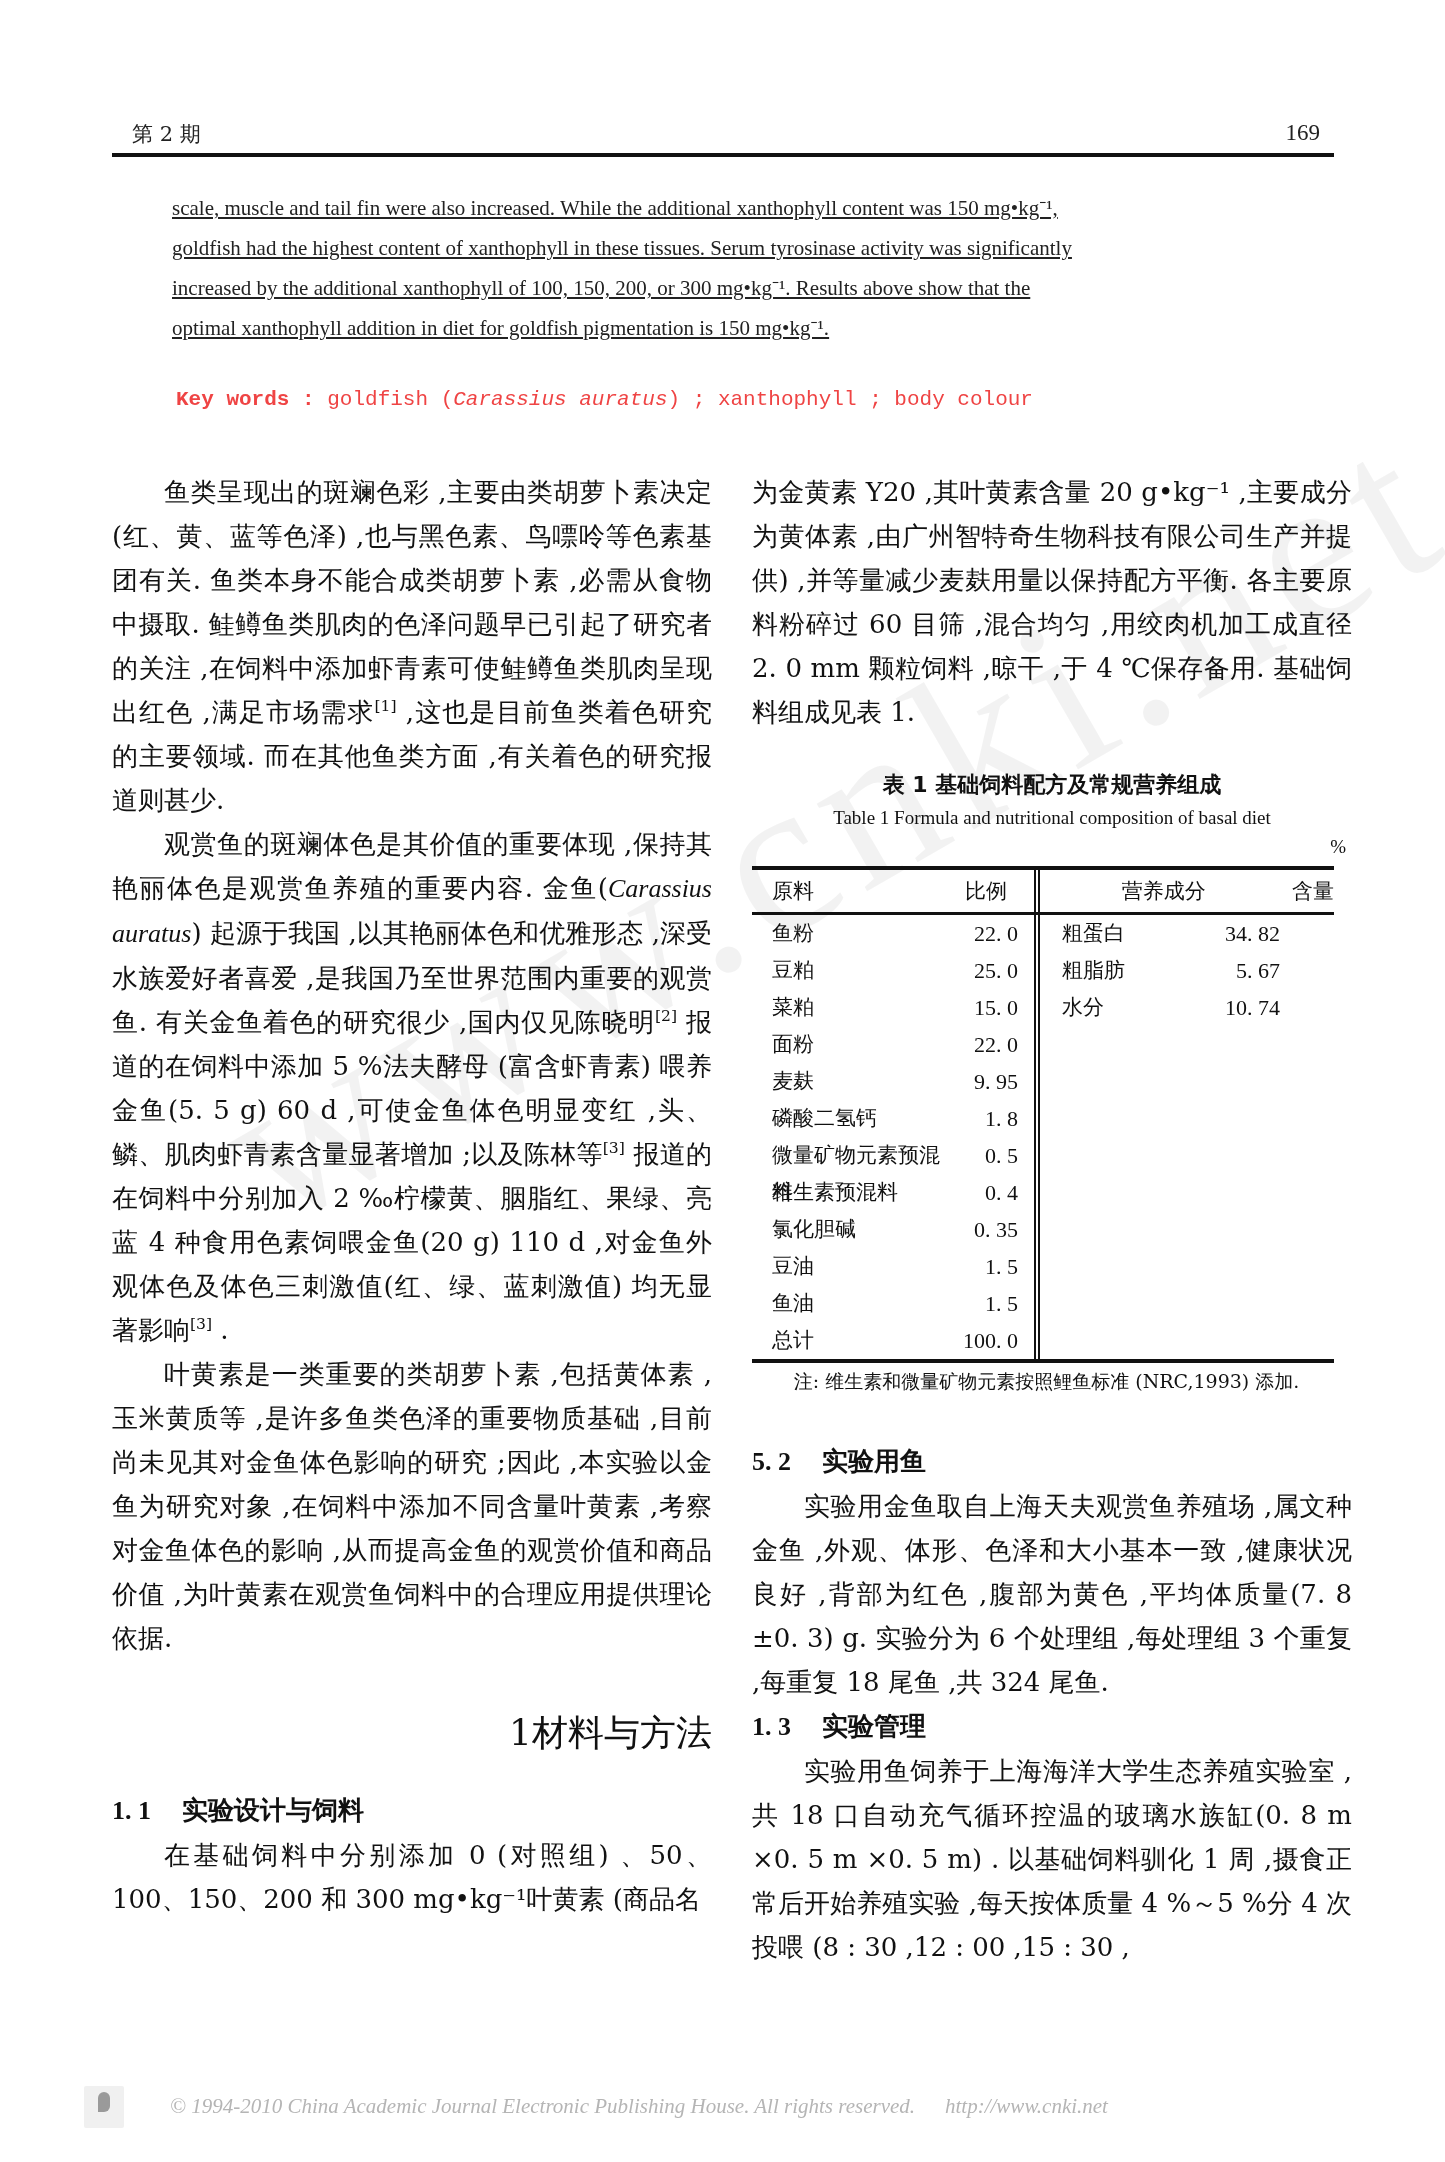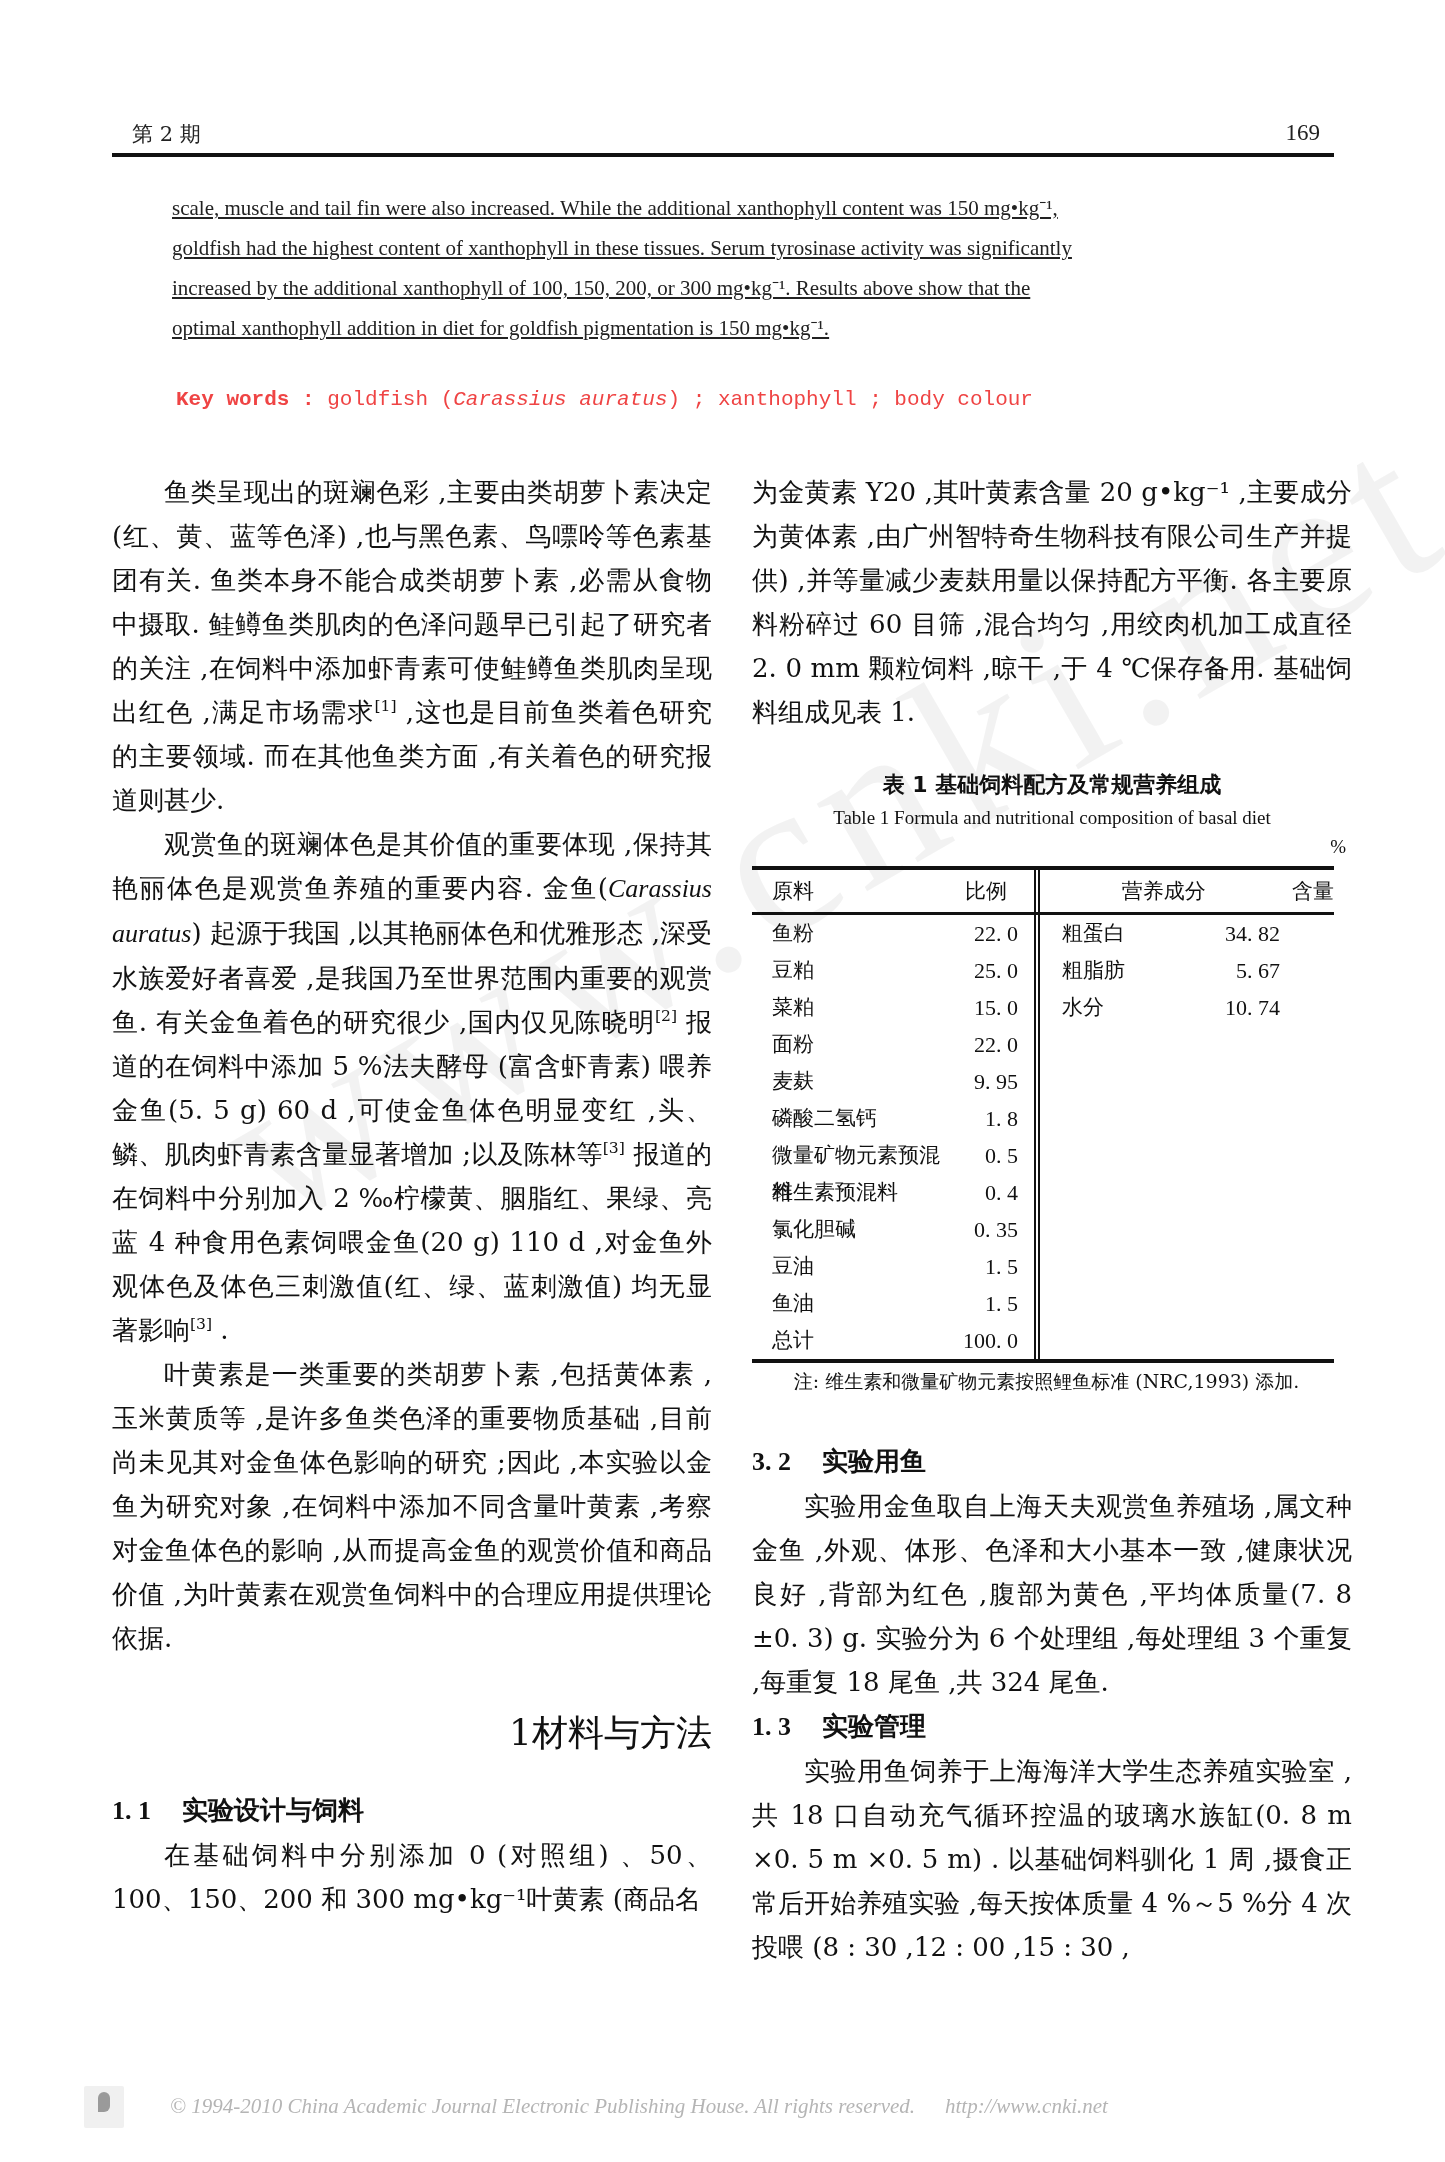--- a/index.html
+++ b/index.html
@@ -206,21 +206,21 @@
           <span class="c-val">100. 0</span>
           <span class="c-gap"></span>
           <span class="c-nname"></span>
           <span class="c-nval"></span>
         </div>
       </div>
     <div class="bot-rule"></div>
   </div>
   <p class="tbl-note">注: 维生素和微量矿物元素按照鲤鱼标准 (NRC,1993) 添加.</p>
 
-  <div class="section-h2 after-table"><span class="num">3. 2</span><span>实验用鱼</span></div>
+  <div class="section-h2 after-table"><span class="num">5. 2</span><span>实验用鱼</span></div>
   <p class="indent">实验用金鱼取自上海天夫观赏鱼养殖场 ,属文种金鱼 ,外观、体形、色泽和大小基本一致 ,健康状况良好 ,背部为红色 ,腹部为黄色 ,平均体质量(7. 8 ±0. 3) g. 实验分为 6 个处理组 ,每处理组 3 个重复 ,每重复 18 尾鱼 ,共 324 尾鱼.</p>
   <div class="section-h2"><span class="num">1. 3</span><span>实验管理</span></div>
   <p class="indent">实验用鱼饲养于上海海洋大学生态养殖实验室 ,共 18 口自动充气循环控温的玻璃水族缸(0. 8 m ×0. 5 m ×0. 5 m) . 以基础饲料驯化 1 周 ,摄食正常后开始养殖实验 ,每天按体质量 4 %～5 %分 4 次投喂 (8 : 30 ,12 : 00 ,15 : 30 ,</p>
 </div>
 
 <div class="footer-logo"></div>
 <div class="footer">
   <span>© 1994-2010 China Academic Journal Electronic Publishing House. All rights reserved.</span><span class="url">http://www.cnki.net</span>
 </div>
 

